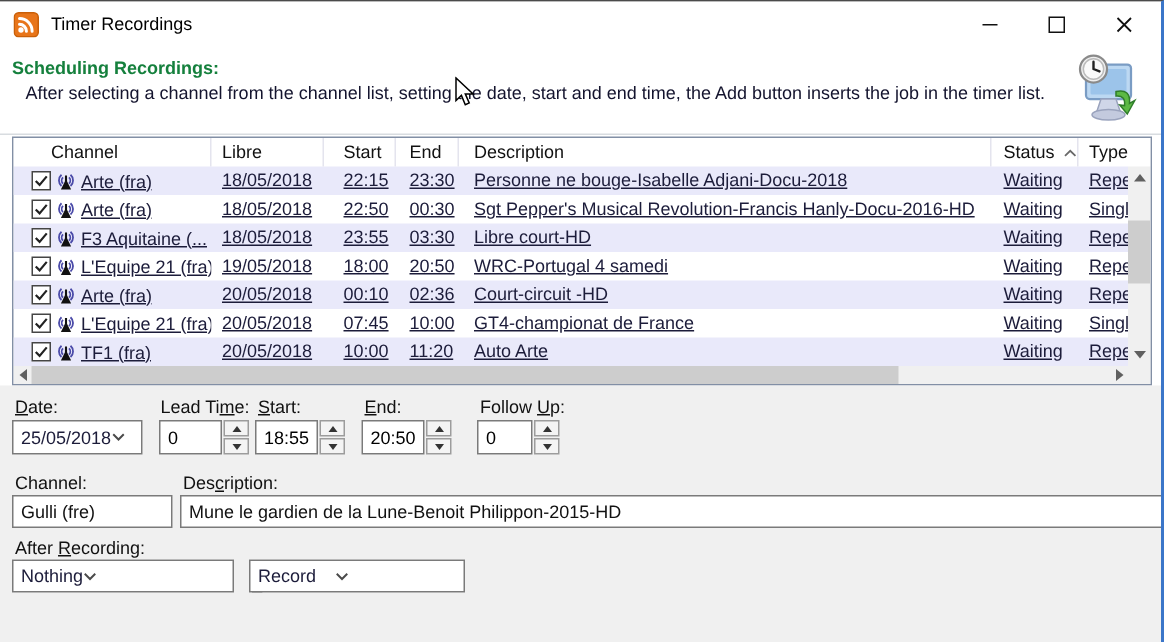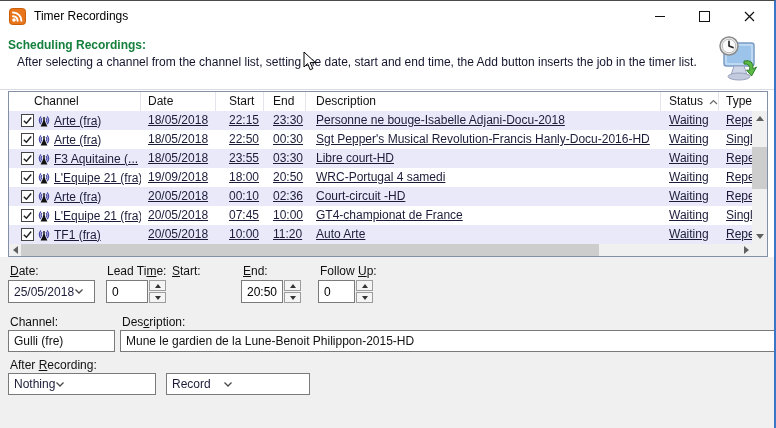--- a/index.html
+++ b/index.html
@@ -112,21 +112,21 @@
       <circle cx="15" cy="13" r="6.8" fill="#fafafa" stroke="#bbb"></circle>
       <path d="M15 13 L15 8.2 M15 13 L19 14.6" stroke="#222" stroke-width="1.6" stroke-linecap="round"></path>
       <path d="M30 28 q10 -2 9 8 l3.5 -2 l-5 9 l-5 -6 l3.2 0.4 q0.8 -7 -5.7 -6.4 Z" fill="#5cb944" stroke="#2f7d2a"></path>
     </svg>
   </div>
   <div class="hdr-sep"></div>
 
   <div class="table">
     <div class="thead">
       <div class="th c0">Channel</div>
-      <div class="th c1">Date</div>
+      <div class="th c1">Libre</div>
       <div class="th c2">Start</div>
       <div class="th c3">End</div>
       <div class="th c4">Description</div>
       <div class="th c5">
         <span>Status</span>
         <svg width="9" height="6" viewBox="0 0 9 6">
           <path d="M1 5 L4.5 1.5 L8 5" fill="none" stroke="#6a6a6a" stroke-width="1.2"></path>
         </svg>
       </div>
       <div class="th c6">Type</div>
@@ -214,21 +214,21 @@
       <svg class="ant" viewBox="0 0 16 15">
         <path d="M8 4 L8 13" stroke="#111" stroke-width="1.4"></path>
         <path d="M8 6.5 L4.6 13.4 L11.4 13.4 Z" fill="#111"></path>
         <path d="M11 3.5 a5 5 0 0 1 0 7.5" fill="none" stroke="#4a4aa8" stroke-width="1.2"></path>
         <path d="M10 5.2 a3 3 0 0 1 0 4.2" fill="none" stroke="#4a4aa8" stroke-width="1.2"></path>
         <path d="M5 3.5 a5 5 0 0 0 0 7.5" fill="none" stroke="#4a4aa8" stroke-width="1.2"></path>
         <path d="M6 5.2 a3 3 0 0 0 0 4.2" fill="none" stroke="#4a4aa8" stroke-width="1.2"></path>
       </svg>
       <span class="cname">L'Equipe 21 (fra)</span>
     </div>
-    <div class="cell c-date">19/09/2018</div>
+    <div class="cell c-date">19/05/2018</div>
     <div class="cell c-start">18:00</div>
     <div class="cell c-end">20:50</div>
     <div class="cell c-desc">WRC-Portugal 4 samedi</div>
     <div class="cell c-status">Waiting</div>
     <div class="cell c-type">Repea</div>
   </div>
         <div class="trow">
     <div class="c-channel">
       <span class="cbx">
         <svg width="11" height="11" viewBox="0 0 12 12">
@@ -340,20 +340,31 @@
         <div class="sp-up">
             <b></b>
           </div>
         <div class="sp-dn">
             <b></b>
           </div>
       </div>
     </div>
 
     <div class="lbl" style="left:172px;top:7px;"><u>S</u>tart:</div>
+    <div class="spin" style="left:170px;top:23px;">
+      <div class="sp-in"><input value="18:55" style=""></div>
+      <div class="sp-btns">
+        <div class="sp-up">
+            <b></b>
+          </div>
+        <div class="sp-dn">
+            <b></b>
+          </div>
+      </div>
+    </div>
 
     <div class="lbl" style="left:243px;top:7px;"><u>E</u>nd:</div>
     <div class="spin" style="left:241px;top:23px;">
       <div class="sp-in"><input value="20:50" style=""></div>
       <div class="sp-btns">
         <div class="sp-up">
             <b></b>
           </div>
         <div class="sp-dn">
             <b></b>

